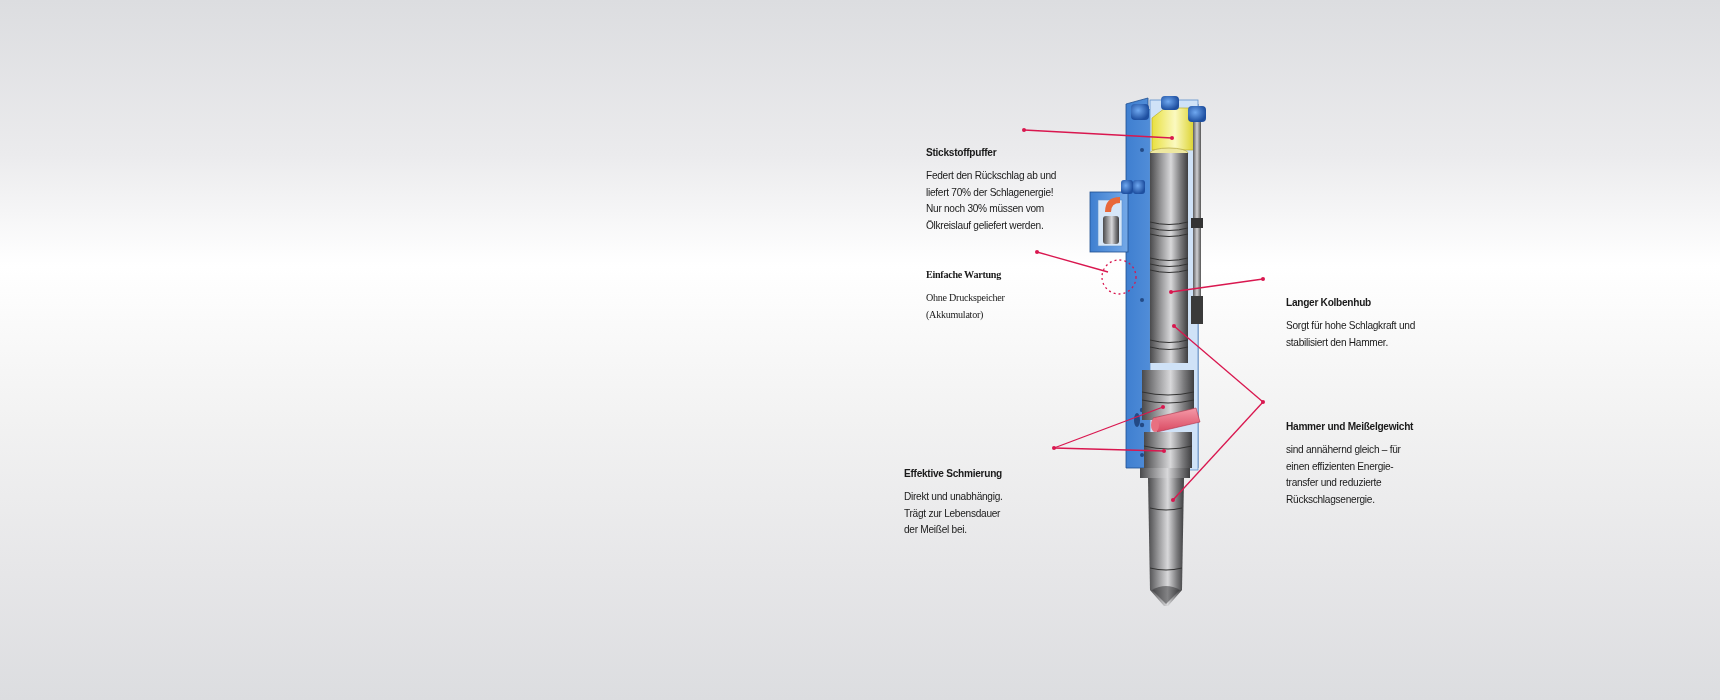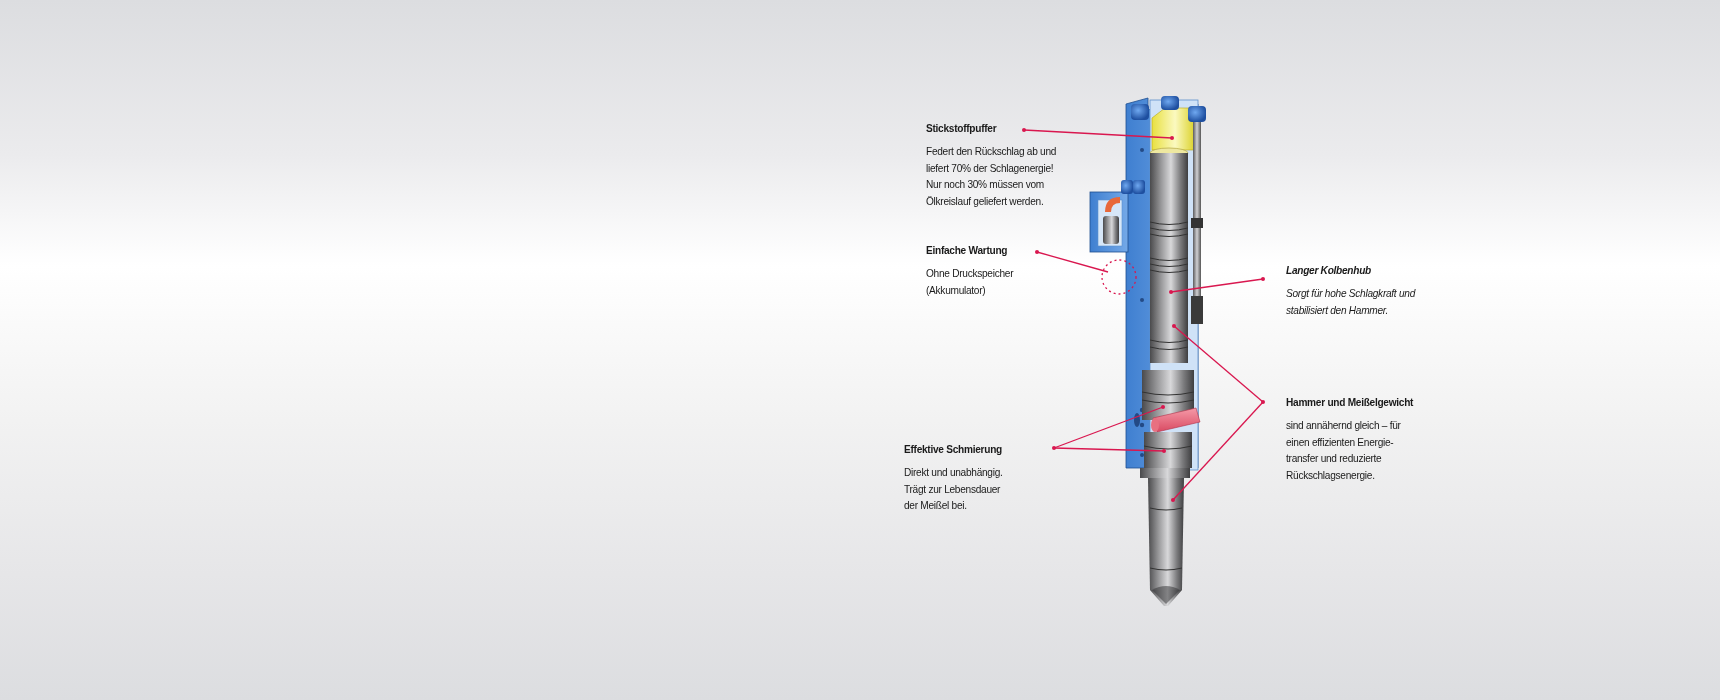--- a/index.html
+++ b/index.html
@@ -2,21 +2,21 @@
 <html><head>
 <meta charset="utf-8">
 <style>
   html, body { margin: 0; padding: 0; }
   body {
     width: 1720px; height: 700px; position: relative; overflow: hidden;
     background: linear-gradient(to bottom, #dcdde0 0%, #ebebed 22%, #ffffff 38%, #f2f2f2 60%, #e6e6e8 82%, #dcdde0 100%);
     font-family: "Liberation Sans", sans-serif;
     color: #1a1a1a;
   }
-  .callout { position: absolute; }
+  .callout { position: absolute; margin-top: 24px; }
   .callout .title {
     font-weight: bold; font-size: 11px; letter-spacing: -0.3px;
     margin: 0 0 9px 0; transform: scaleX(0.92); transform-origin: left;
     white-space: nowrap;
   }
   .callout .desc {
     font-size: 11px; line-height: 16.5px; letter-spacing: -0.3px;
     transform: scaleX(0.92); transform-origin: left; white-space: nowrap;
   }
   .callout .desc span { display: block; }
@@ -151,38 +151,38 @@
 <div class="callout" style="left:926px; top:122px;">
   <div class="title">Stickstoffpuffer</div>
   <div class="desc">
     <span>Federt den Rückschlag ab und</span>
     <span>liefert 70% der Schlagenergie!</span>
     <span>Nur noch 30% müssen vom</span>
     <span>Ölkreislauf geliefert werden.</span>
   </div>
 </div>
 
-<div class="callout" style="left:926px; top:244px;">
+<div class="callout" style="left:926px; top:244px;font-family:Liberation Serif, serif;">
   <div class="title">Einfache Wartung</div>
   <div class="desc">
     <span>Ohne Druckspeicher</span>
     <span>(Akkumulator)</span>
   </div>
 </div>
 
 <div class="callout" style="left:904px; top:443px;">
   <div class="title">Effektive Schmierung</div>
   <div class="desc">
     <span>Direkt und unabhängig.</span>
     <span>Trägt zur Lebensdauer</span>
     <span>der Meißel bei.</span>
   </div>
 </div>
 
-<div class="callout" style="left:1286px; top:264px;font-style:italic;">
+<div class="callout" style="left:1286px; top:272px;">
   <div class="title">Langer Kolbenhub</div>
   <div class="desc">
     <span>Sorgt für hohe Schlagkraft und</span>
     <span>stabilisiert den Hammer.</span>
   </div>
 </div>
 
 <div class="callout" style="left:1286px; top:396px;">
   <div class="title">Hammer und Meißelgewicht</div>
   <div class="desc">

